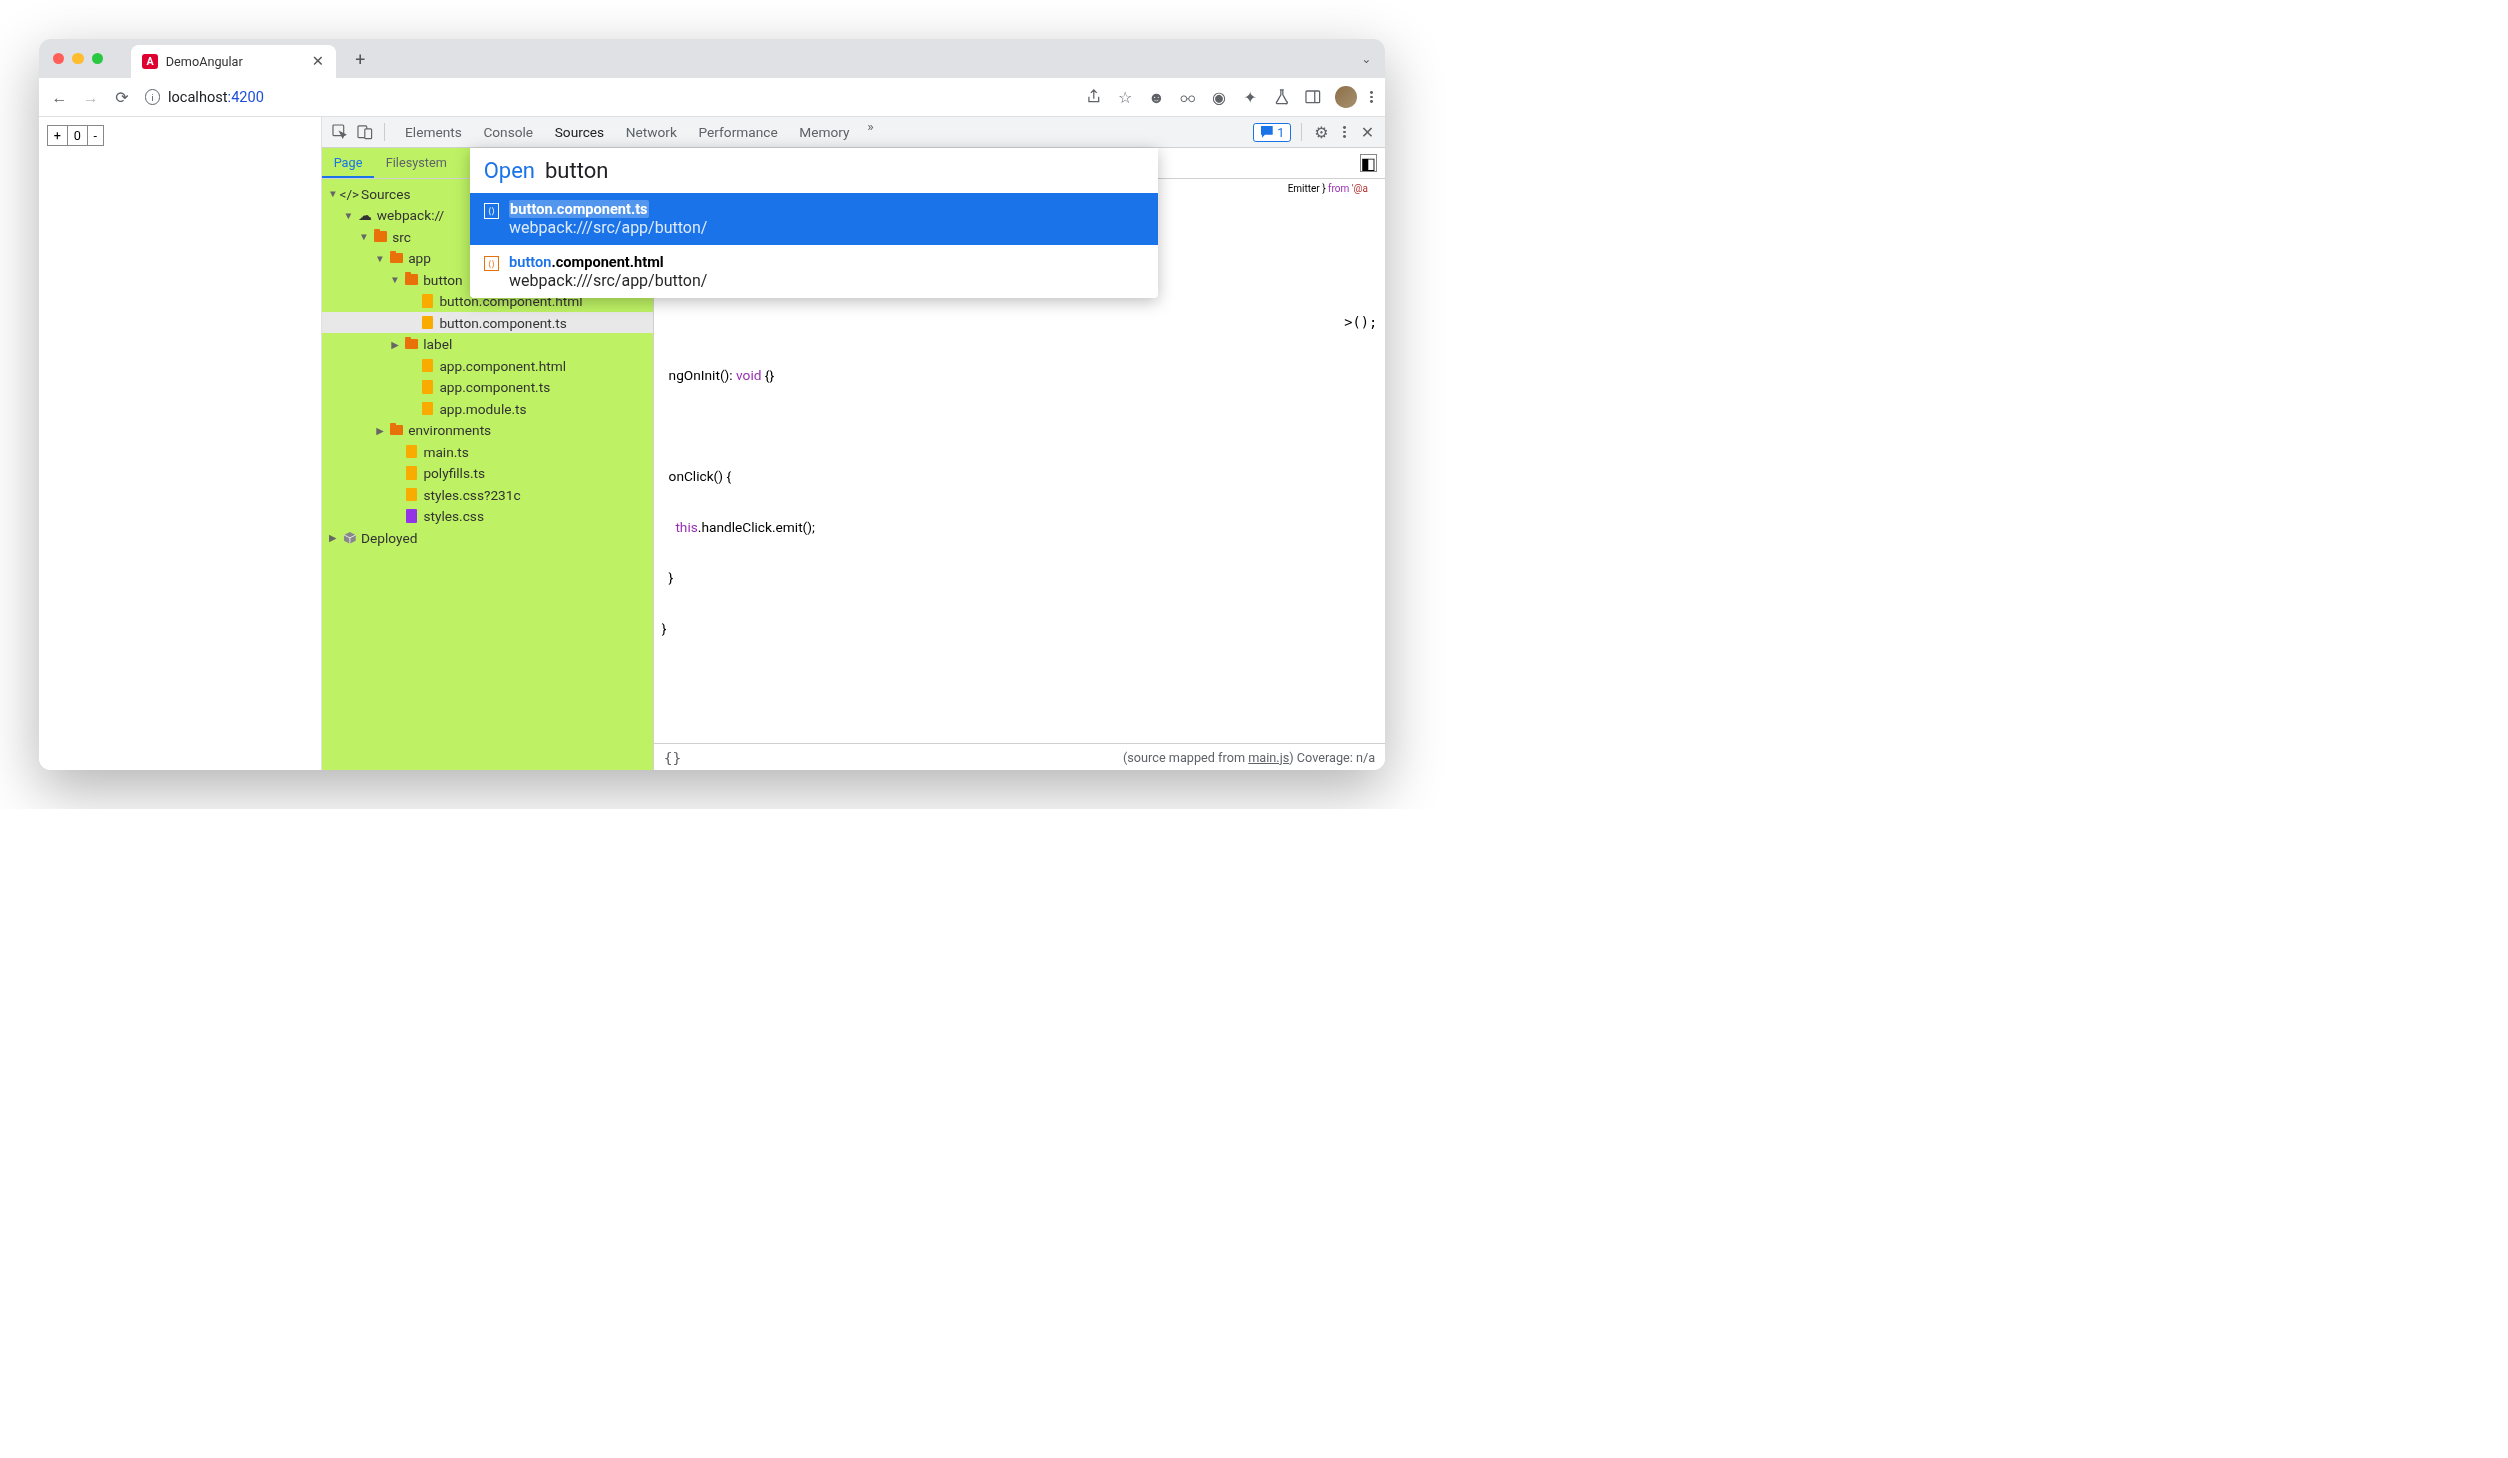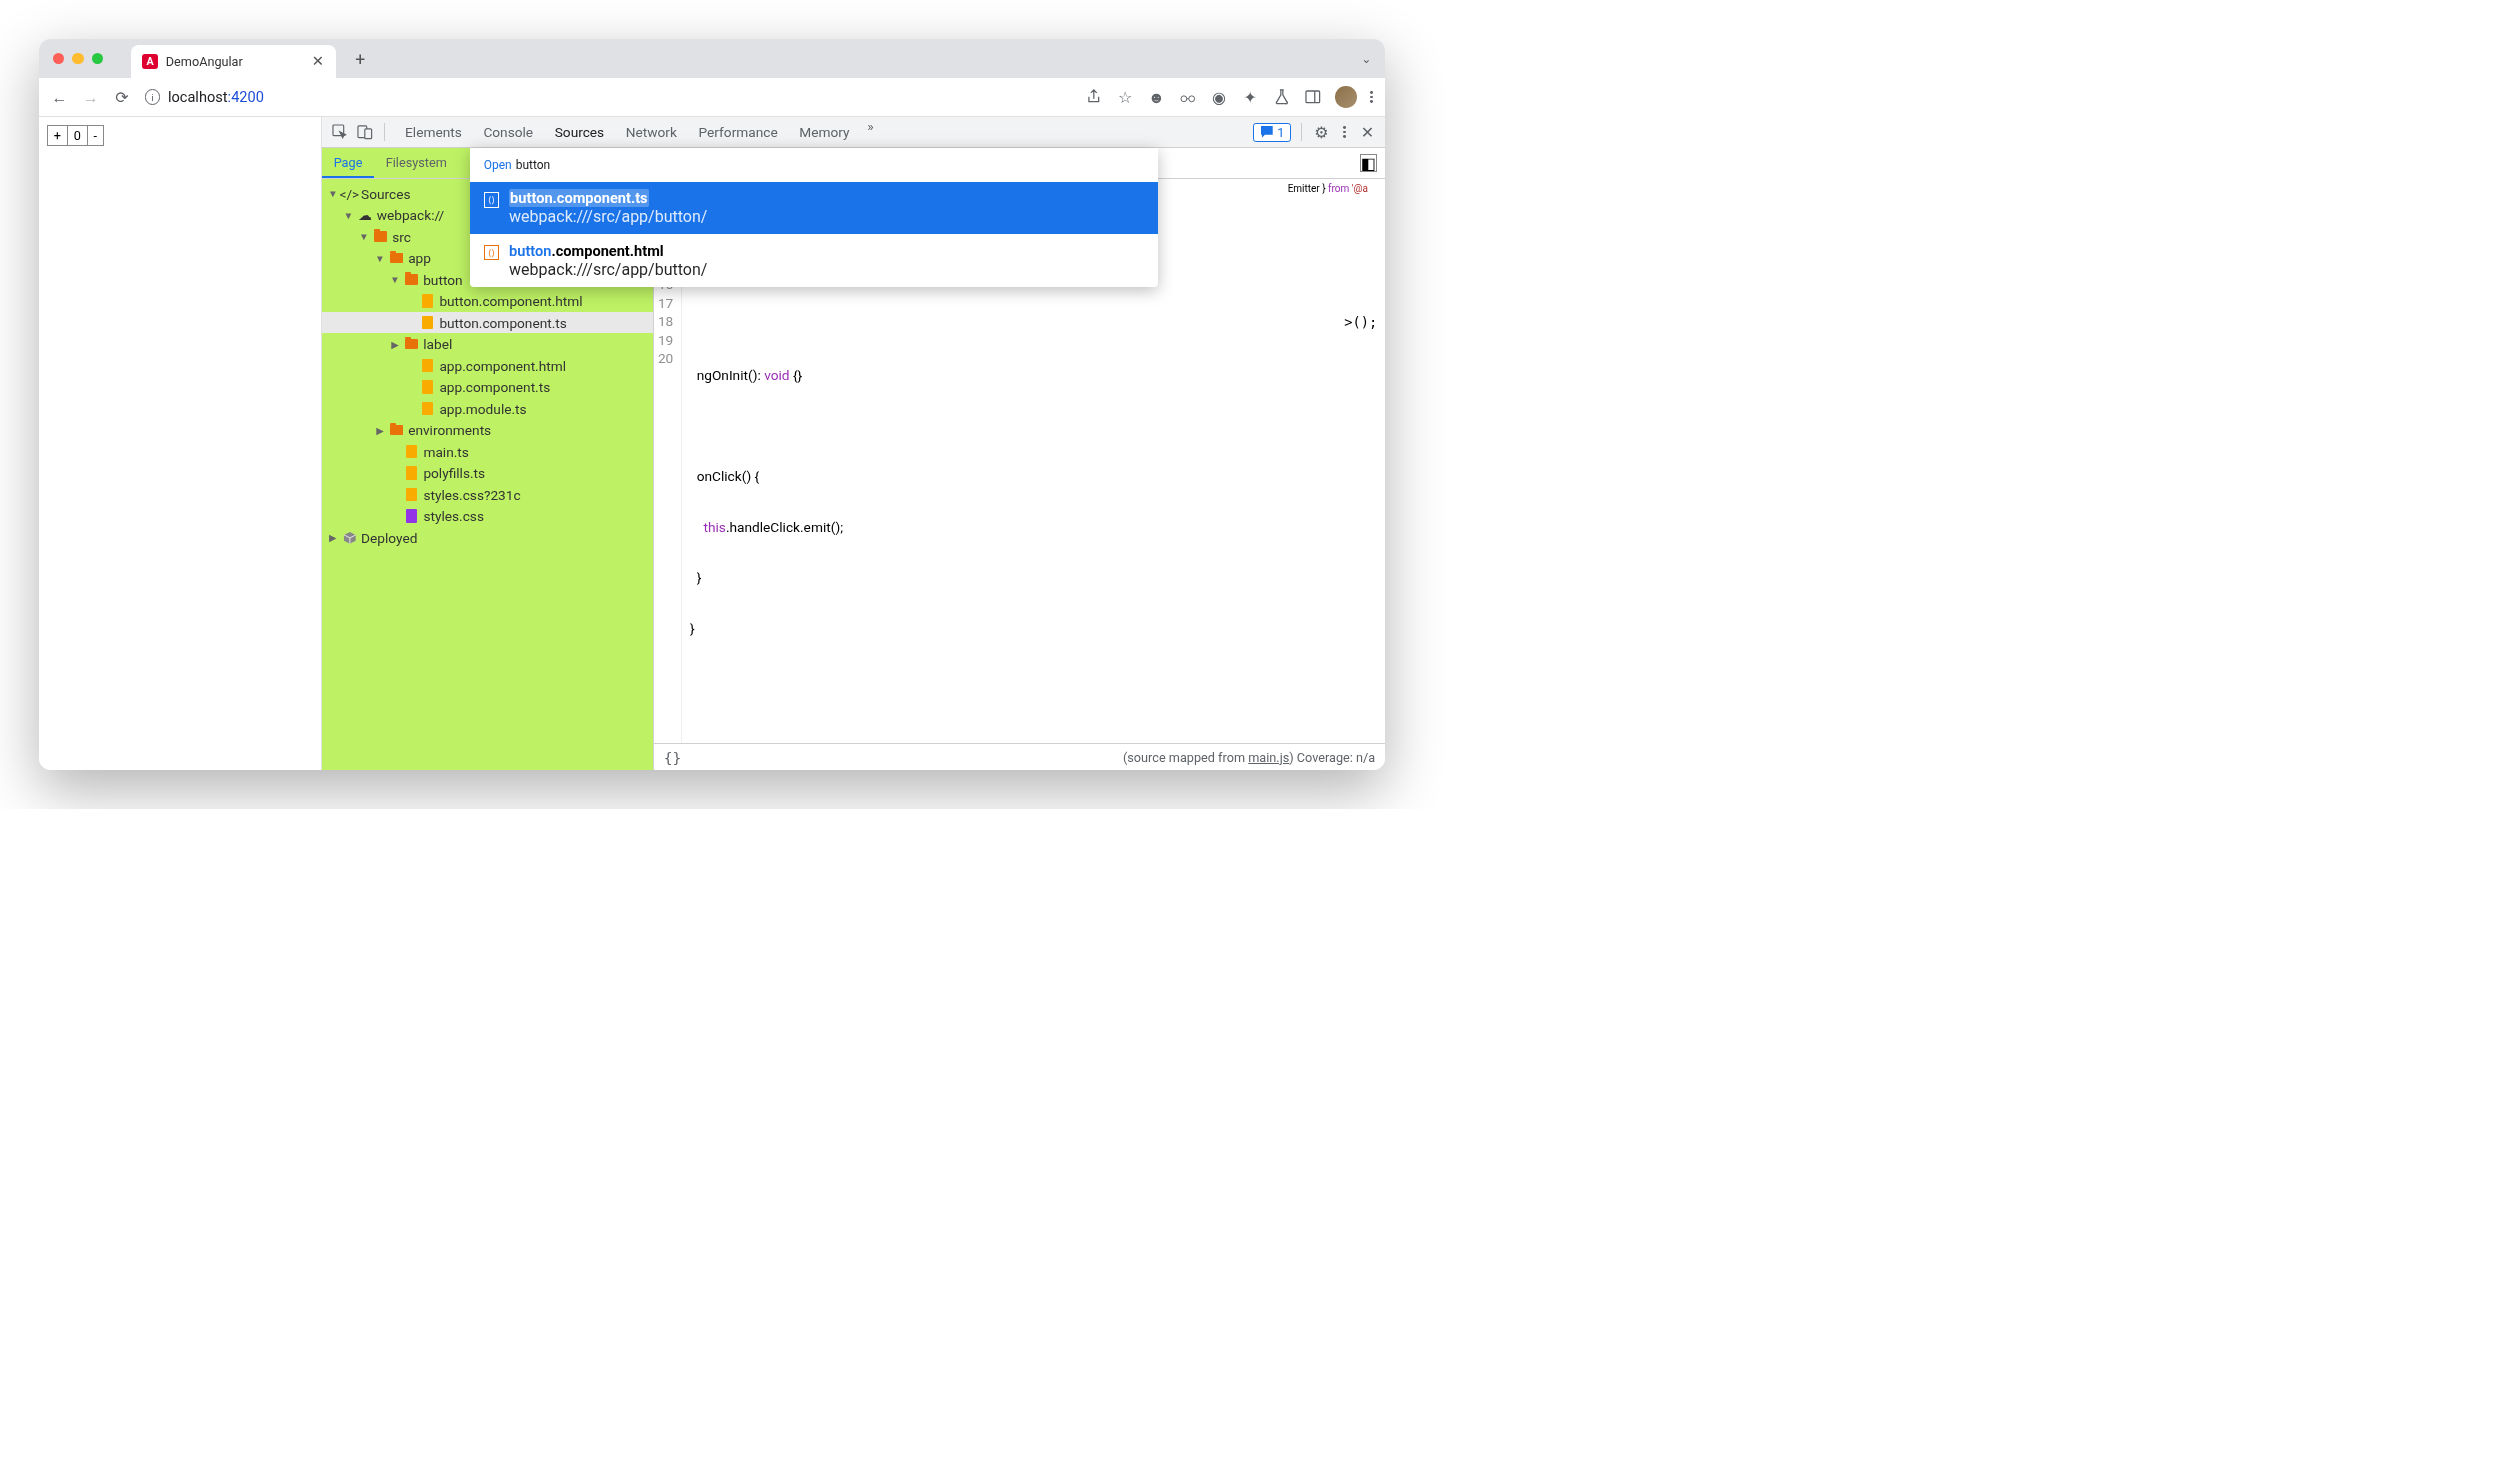--- a/index.html
+++ b/index.html
@@ -61,21 +61,21 @@
 .gutter div{height:18.5px;line-height:18.5px}
 .src{padding:3.9px 7.8px;white-space:pre}
 .src div{height:18.5px;line-height:18.5px}
 .kw{color:#9a2fb5}.str{color:#b5302f}
 .cbar{height:27px;border-top:1px solid #d0d0d0;display:flex;align-items:center;padding:0 9.8px;font-size:12.7px;color:#5f6368}
 .cbraces{font-family:monospace;font-size:14.6px}
 .cinfo{margin-left:auto}
 .cinfo a{color:#5f6368;text-decoration:underline}
 
 .openpop{position:absolute;top:31px;left:148px;width:688px;background:#fff;box-shadow:0 3.9px 15.6px rgba(0,0,0,.25);border-radius:0 0 3.9px 3.9px;z-index:50;overflow:hidden}
-.opsearch{padding:9.8px 13.7px;display:flex;align-items:center;gap:4px;font-size:12px}
+.opsearch{padding:9.8px 13.7px;display:flex;align-items:center;gap:10px;font-size:22px}
 .opsearch .lbl{color:#1a73e8}
 .opsearch .q{color:#202124}
 .ophint{padding:7.8px 13.7px;background:#f5f5f5;color:#777;font-size:13.7px}
 .opitem{padding:7.8px 13.7px;display:flex;gap:9.8px;align-items:flex-start;cursor:pointer}
 .opitem .oic{width:15.6px;height:15.6px;margin-top:2.9px;border:1px solid;display:flex;align-items:center;justify-content:center;font-size:8.8px}
 .opitem.sel{background:#1a73e8;color:#fff}
 .opitem.sel .oic{border-color:#fff;color:#fff}
 .opitem .oic.b{border-color:#e8710a;color:#e8710a}
 .opitem .fn{font-size:14.6px}
 .opitem .fp{font-size:16px;opacity:.85}
@@ -313,32 +313,20 @@
                 <span>Deployed</span>
               </div>
           </div>
         </div>
 
         <div class="codearea">
           <div class="codetabs">
             <div class="ctogl">◧</div>
           </div>
           <div class="code">
-            <div class="gutter">
-              <div>11</div>
-                <div>12</div>
-                <div>13</div>
-                <div>14</div>
-                <div>15</div>
-                <div>16</div>
-                <div>17</div>
-                <div>18</div>
-                <div>19</div>
-                <div>20</div>
-            </div>
             <div class="src">
               <div> </div>
               <div>  constructor() {}</div>
               <div> </div>
               <div><span>  ngOnInit(): </span><span class="kw">void</span><span> {}</span></div>
               <div> </div>
               <div>  onClick() {</div>
               <div><span>    </span><span class="kw">this</span><span>.handleClick.emit();</span></div>
               <div>  }</div>
               <div>}</div>

